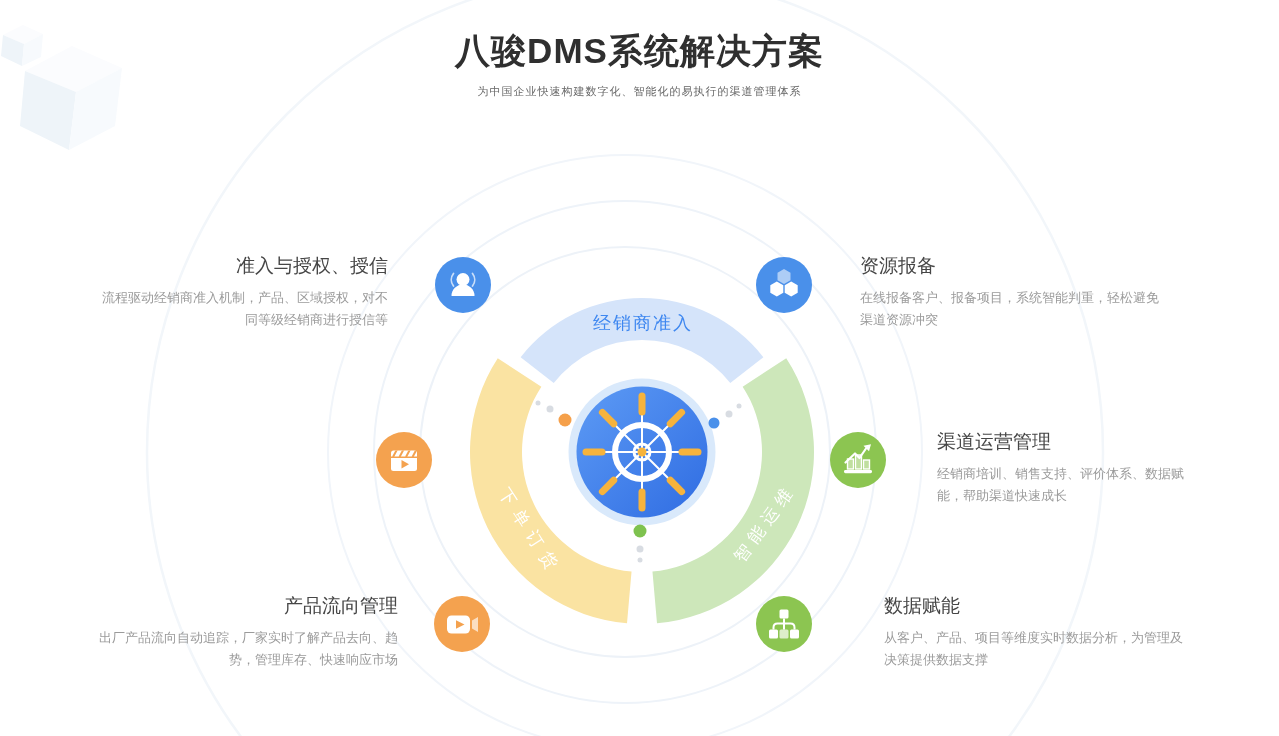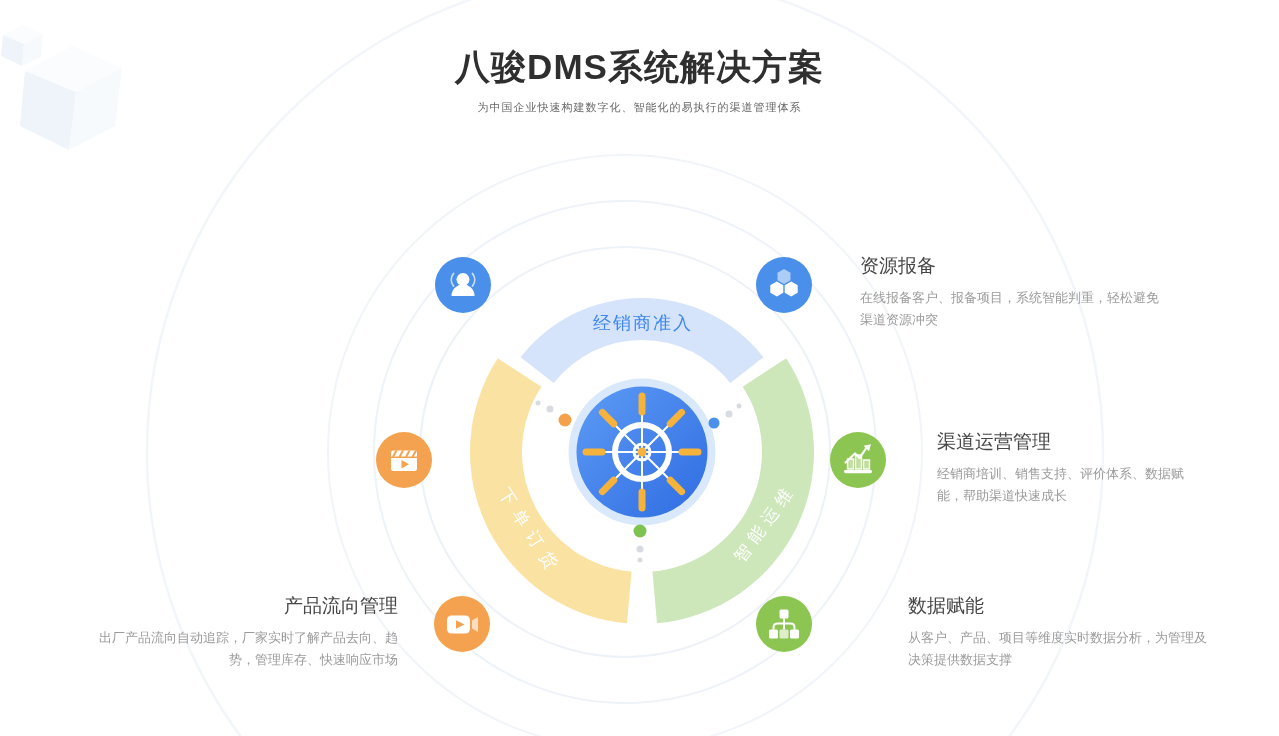--- a/index.html
+++ b/index.html
@@ -5,41 +5,41 @@
   * { margin:0; padding:0; box-sizing:border-box; }
   html,body { background:#fff; }
   body { font-family:"Liberation Sans","DejaVu Sans",sans-serif; }
   .page { position:relative; width:1279px; height:736px; overflow:hidden; background:#fff; }
 
   .bg-rings { position:absolute; left:0; top:0; z-index:0; }
   .cube { position:absolute; z-index:0; }
   .cube-large { left:16px; top:40px; }
   .cube-small { left:0px; top:22px; }
 
-  header { position:absolute; left:0; top:0; width:100%; text-align:center; z-index:2;margin-top:16px; }
+  header { position:absolute; left:0; top:0; width:100%; text-align:center; z-index:2; }
   .page-title { margin-top:30px; font-size:35px; line-height:42px; font-weight:700; color:#2f2f2f; letter-spacing:1px; }
   .page-subtitle { margin-top:12px; font-size:11px; color:#666; letter-spacing:1px; }
 
   .diagram { position:absolute; left:382px; top:192px; width:520px; height:520px; z-index:1;text-align:center; }
 
   .badge { position:absolute; width:56px; height:56px; z-index:2; }
   .badge svg { display:block; }
 
   .feature { position:absolute; z-index:2; }
   .feature .f-title { font-size:19px; line-height:24px; font-weight:500; color:#464646; }
   .feature .f-desc { margin-top:9px; font-size:13px; line-height:22px; color:#9b9b9b; }
   .feature.align-right { text-align:right; }
   .feature.align-left  { text-align:left; }
 
   .f-lt { top:254px; right:891px; width:292px; }
   .f-lm { top:430px; right:933px; width:260px; }
   .f-lb { top:594px; right:881px; width:312px; }
   .f-rt { top:254px; left:860px;  width:300px; }
   .f-rm { top:430px; left:937px;  width:250px; }
-  .f-rb { top:594px; left:908px;  width:300px; }
+  .f-rb { top:594px; left:884px;  width:300px; }
 
   .seg-label-top { font-size:18px; font-weight:500; letter-spacing:2px; }
   .seg-label-arc { font-size:17px; font-weight:500; letter-spacing:8px; }
   .seg-label-arc2 { font-size:17px; font-weight:500; letter-spacing:6px; }
 </style>
 </head>
 <body>
 
 <div class="page">
 
@@ -195,20 +195,24 @@
     <svg width="56" height="56" viewBox="0 0 56 56">
       <circle cx="28" cy="28" r="28" fill="#8cc551"></circle>
       <path d="M28 22.5 v11 M17.5 33.5 v-2 q0 -4 4 -4 h13 q4 0 4 4 v2" stroke="#fff" stroke-width="2" fill="none"></path>
       <rect x="23.5" y="13.5" width="9" height="9" rx="1.5" fill="#fff"></rect>
       <rect x="13" y="33.5" width="9" height="9" rx="1.5" fill="#fff"></rect>
       <rect x="23.5" y="33.5" width="9" height="9" rx="1.5" fill="#fff" opacity=".7"></rect>
       <rect x="34" y="33.5" width="9" height="9" rx="1.5" fill="#fff"></rect>
     </svg>
   </div>
 
+  <div class="feature align-right f-lt">
+    <h3 class="f-title">准入与授权、授信</h3>
+    <p class="f-desc">流程驱动经销商准入机制，产品、区域授权，对不同等级经销商进行授信等</p>
+  </div>
 
 
   <div class="feature align-right f-lb">
     <h3 class="f-title">产品流向管理</h3>
     <p class="f-desc">出厂产品流向自动追踪，厂家实时了解产品去向、趋势，管理库存、快速响应市场</p>
   </div>
 
   <div class="feature align-left f-rt">
     <h3 class="f-title">资源报备</h3>
     <p class="f-desc">在线报备客户、报备项目，系统智能判重，轻松避免渠道资源冲突</p>

